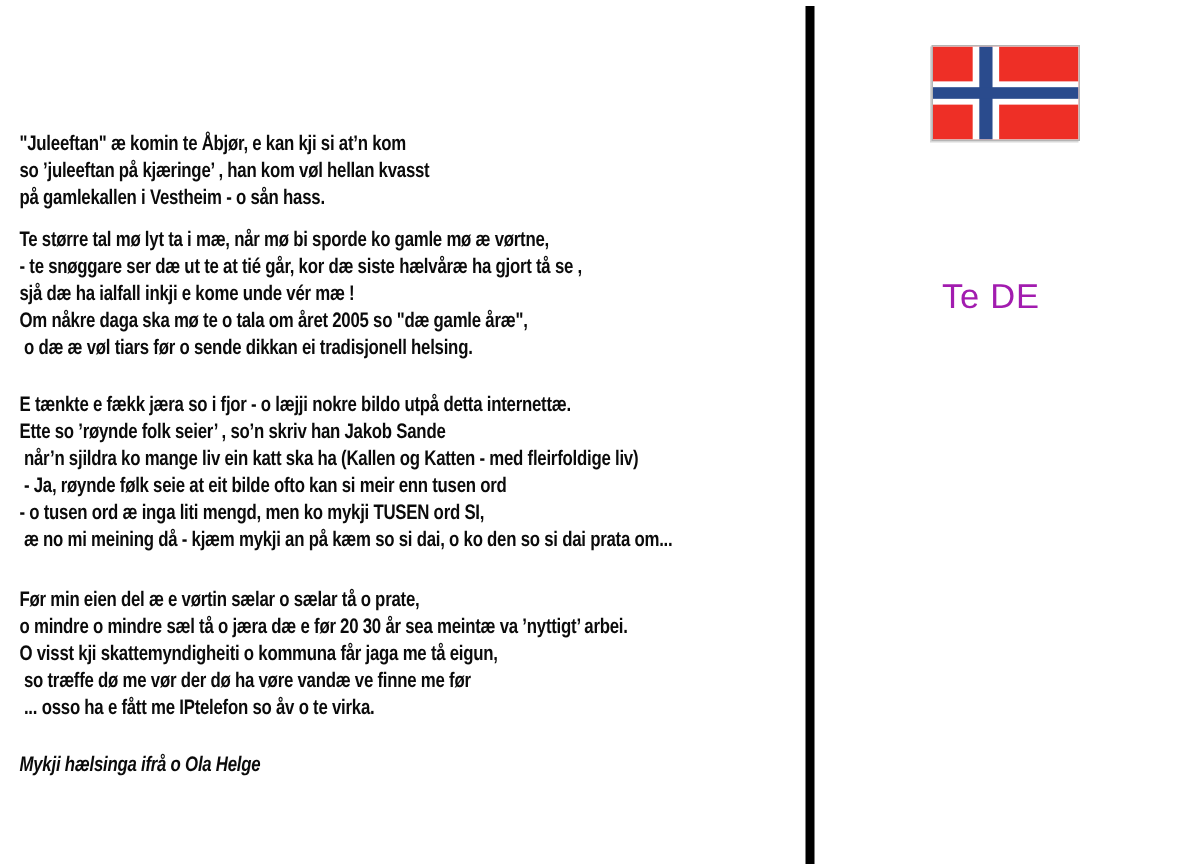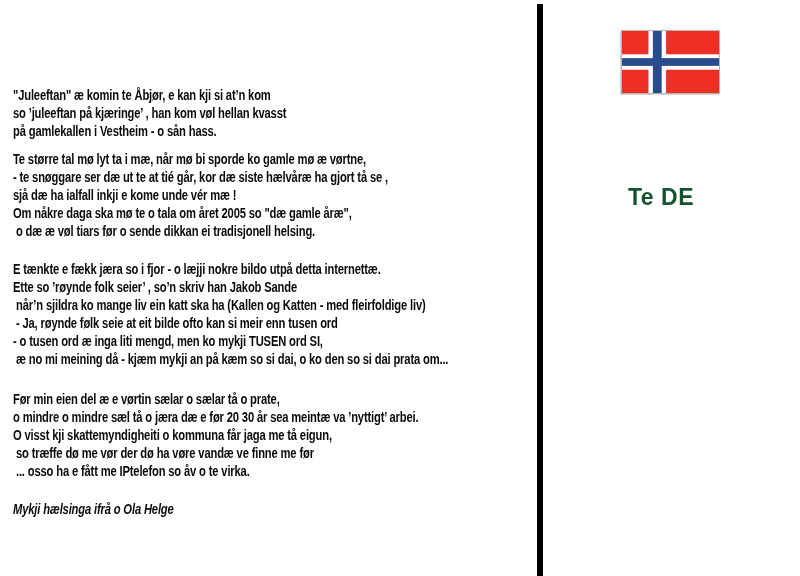--- a/index.html
+++ b/index.html
@@ -72,22 +72,22 @@
   .flag-wrap svg {
     display: block;
     width: 100%;
     height: 100%;
   }
   .right-title {
     position: absolute;
     left: 628px;
     top: 184px;
     font-size: 23px;
-    font-weight: 700;
-    color: #14532d;
+    font-weight: 400;
+    color: #a21caf;
     letter-spacing: 0.5px;
   }
 </style>
 </head>
 <body>
 
 <div class="page">
 
   <div class="letter-column">
     <div class="para para-1">"Juleeftan" æ komin te Åbjør, e kan kji si at’n kom

